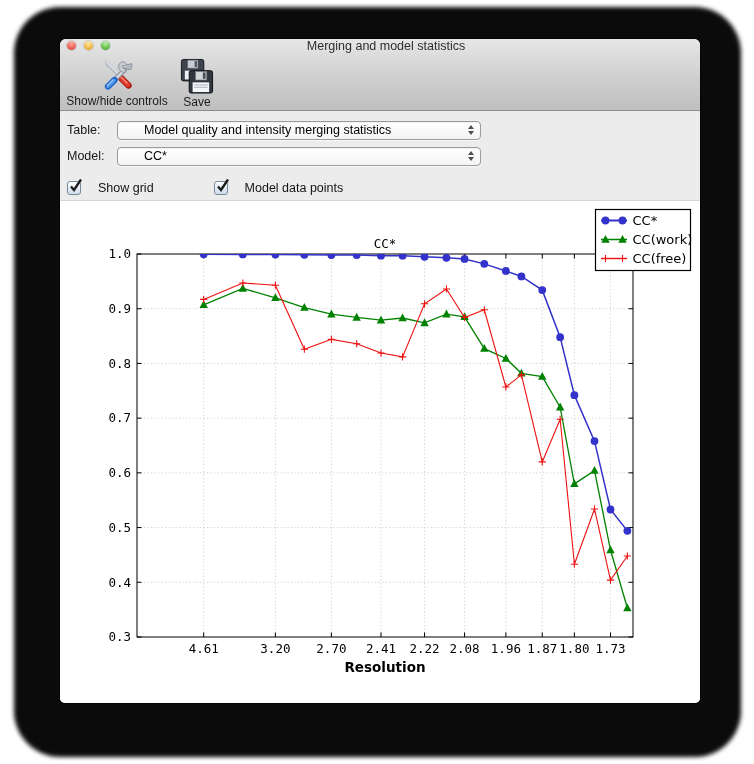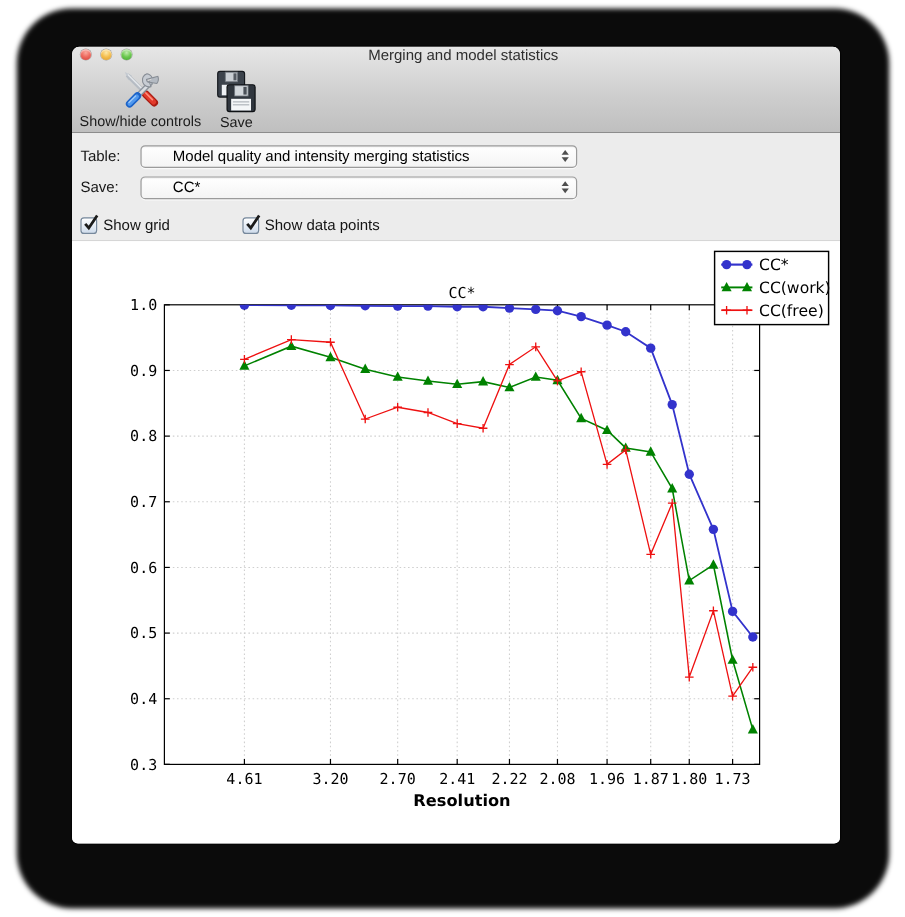--- a/index.html
+++ b/index.html
@@ -57,21 +57,21 @@
   .stepper .down{border-top:4.5px solid #4e4e4e;}
   .row-table .ctl-label,.row-table .dropdown{top:10px;}
   .row-plot .ctl-label,.row-plot .dropdown{top:36px;}
   .checkrow{position:absolute;left:7px;top:69px;height:16px;display:flex;align-items:center;}
   .checkbox{
     position:relative;width:12px;height:12px;border:1px solid #76889c;border-radius:3px;
     background:linear-gradient(#fdfeff,#cfdcec);
     box-shadow:inset 0 1px 1px rgba(255,255,255,.8);
   }
   .checkbox svg{position:absolute;left:0px;top:-4px;overflow:visible;}
-  .cb-label{font-size:12.5px;color:#141414;margin-left:5px;}
+  .cb-label{font-size:12.5px;color:#141414;margin-left:17px;}
   .cb-gap{width:60px;}
   
   .plotpanel{position:absolute;left:0;top:162px;width:640px;height:502px;background:#ffffff;}
 </style>
 </head>
 <body>
 
 <div class="shadow"></div>
 
 <div class="window">
@@ -138,21 +138,21 @@
       <span class="ctl-label">Table:</span>
       <div class="dropdown">
         <span class="dd-text">Model quality and intensity merging statistics</span>
         <span class="stepper">
             <i class="up"></i>
             <i class="down"></i>
           </span>
       </div>
     </div>
     <div class="row-plot">
-      <span class="ctl-label">Save:</span>
+      <span class="ctl-label">Model:</span>
       <div class="dropdown">
         <span class="dd-text">CC*</span>
         <span class="stepper">
             <i class="up"></i>
             <i class="down"></i>
           </span>
       </div>
     </div>
     <div class="checkrow">
       <span class="checkbox">
@@ -160,21 +160,21 @@
           <path d="M3 8.5 L6 12 L13 1.5" fill="none" stroke="#1c1c1c" stroke-width="2.3"></path>
         </svg>
       </span>
       <span class="cb-label">Show grid</span>
       <span class="cb-gap"></span>
       <span class="checkbox">
         <svg width="16" height="16" viewBox="0 0 16 16">
           <path d="M3 8.5 L6 12 L13 1.5" fill="none" stroke="#1c1c1c" stroke-width="2.3"></path>
         </svg>
       </span>
-      <span class="cb-label">Show data points</span>
+      <span class="cb-label">Model data points</span>
     </div>
   </div>
 
   <div class="plotpanel">
     <svg id="figure" width="640" height="502" viewBox="0 0 640 502">
         <defs>
           <clipPath id="plotclip">
             <rect x="77" y="53" width="496" height="383"></rect>
           </clipPath>
         </defs>

